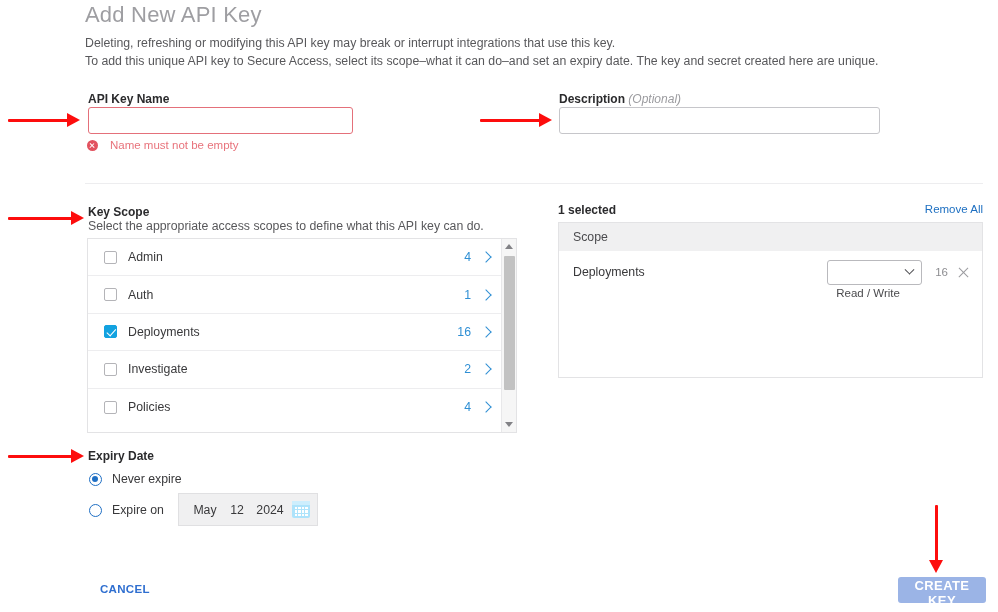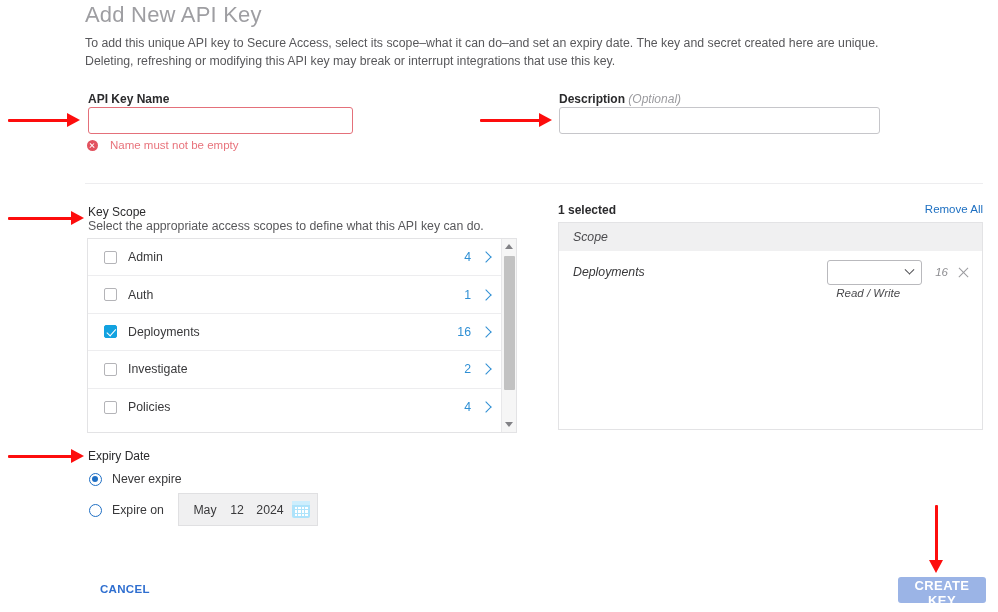--- a/index.html
+++ b/index.html
@@ -52,21 +52,21 @@
   }
   .err-ico:before { transform: rotate(45deg); }
   .err-ico:after  { transform: rotate(-45deg); }
 
   .divider {
     position: absolute; left: 85px; top: 183px; width: 898px;
     height: 1px; background: #ededef;
   }
 
   
-  .sec-title { position: absolute; font-size: 12px; font-weight: normal; color: #2b2b2d; }
+  .sec-title { position: absolute; font-size: 12px; font-weight: bold; color: #2b2b2d; }
   .sec-sub { position: absolute; font-size: 12.3px; color: #58585b; }
 
   .scope-box {
     position: absolute; left: 87px; top: 238px;
     width: 430px; height: 195px;
     border: 1px solid #e3e3e5; background: #fff;
     overflow: hidden;
   }
   .scope-row {
     display: flex; align-items: center;
@@ -120,22 +120,22 @@
   .sel-count {
     position: absolute; left: 558px; top: 203px;
     font-size: 12px; font-weight: bold; color: #2b2b2d;
   }
   .remove-all {
     position: absolute; right: 15px; top: 203px;
     font-size: 11.5px; font-weight: normal; color: #1d6fc1; cursor: pointer;
   }
   .sel-box {
     position: absolute; left: 558px; top: 222px;
-    width: 425px; height: 208px;
-    border: 1px solid #e3e3e5; background: #fff; font-style: italic;
+    width: 425px; height: 156px;
+    border: 1px solid #e3e3e5; background: #fff;
   }
   .sel-head {
     height: 28px; background: #f0f0f1; display: flex; align-items: center;
     padding-left: 14px; font-size: 12.3px; color: #4b4b4e;
   }
   .sel-row {
     height: 42px; display: flex; align-items: center;
     padding: 0 12px 0 14px; font-size: 12.3px; color: #39393b;
   }
   .sel-row-name { flex: 1; }
@@ -232,22 +232,22 @@
     border-top: 13px solid #fd0d0d;
   }
 </style>
 </head>
 <body>
 
 <div class="page">
 
   <div class="title">Add New API Key</div>
   <div class="intro">
+    <div>Deleting, refreshing or modifying this API key may break or interrupt integrations that use this key.</div>
     <div>To add this unique API key to Secure Access, select its scope–what it can do–and set an expiry date. The key and secret created here are unique.</div>
-    <div>Deleting, refreshing or modifying this API key may break or interrupt integrations that use this key.</div>
   </div>
 
   <div class="fld-label" style="left:88px; top:92px;">API Key Name</div>
   <input class="txtinput error" style="left: 88px; top: 107px; width: 265px;" value="">
   <div class="err-msg">
     <span class="err-ico"></span>
     <span>Name must not be empty</span>
   </div>
 
   <div class="fld-label" style="left:559px; top:92px;">

